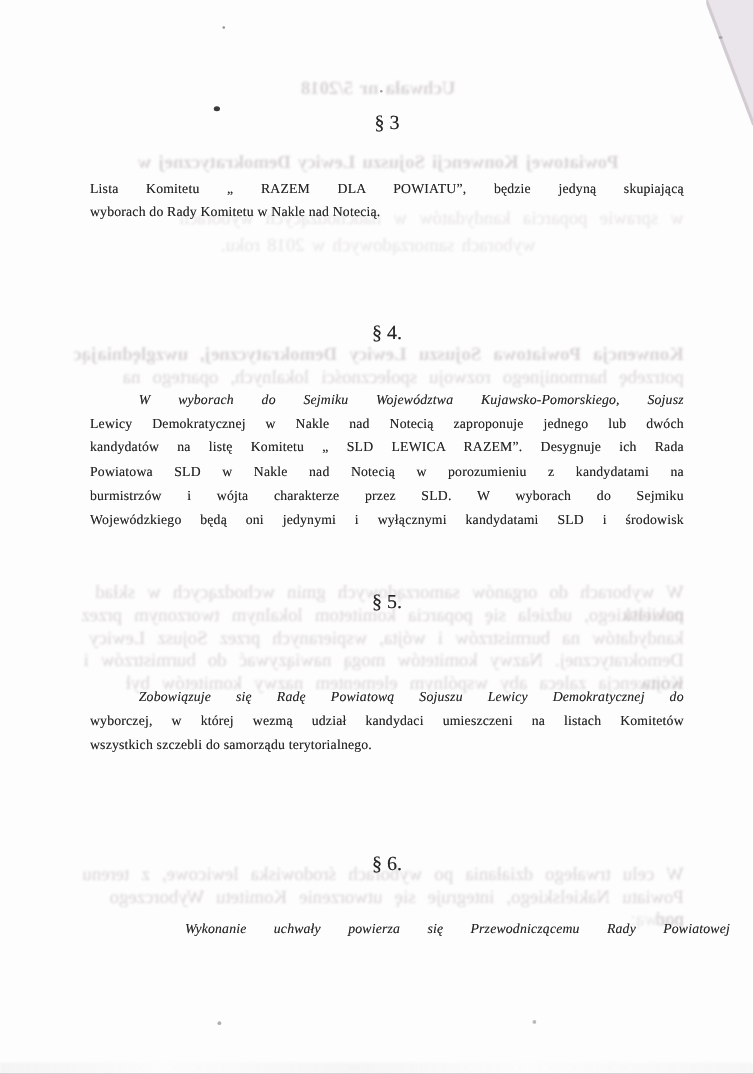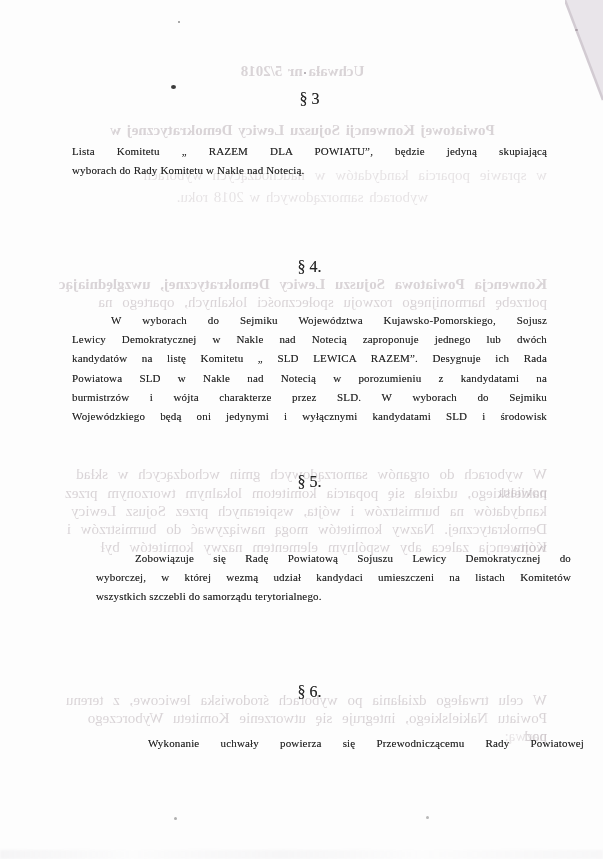--- a/index.html
+++ b/index.html
@@ -30,36 +30,36 @@
   .h-3 { top: 682px; }
 
   
   .para {
     position: absolute;
     left: 72px;
     width: 475px;
   }
   .p-0 { top: 142px; }
   .p-1 { top: 311px; }
-  .p-2 { top: 549px; margin-left: 24px; }
+  .p-2 { top: 549px; }
   .p-3 { top: 734px; margin-left: 37px; }
   .line {
     font-size: 11px;
     line-height: 19.2px;
     height: 19.2px;
     letter-spacing: 0.15px;
     text-align: justify;
     text-align-last: justify;
     text-shadow: 0 0 0.4px rgba(0,0,0,0.45);
     white-space: nowrap;
     overflow: visible;
   }
   .line { white-space: normal; }
   .line.last { text-align-last: left; }
-  .line.first-indent { padding-left: 39px; }
+  .line.first-indent { padding-left: 39px; font-style: italic; }
 
   
   .bleed {
     position: absolute;
     left: 58px;
     width: 489px;
     transform: scaleX(-1);
     color: #b3a8ae;
     opacity: 0.48;
     filter: blur(0.7px);

